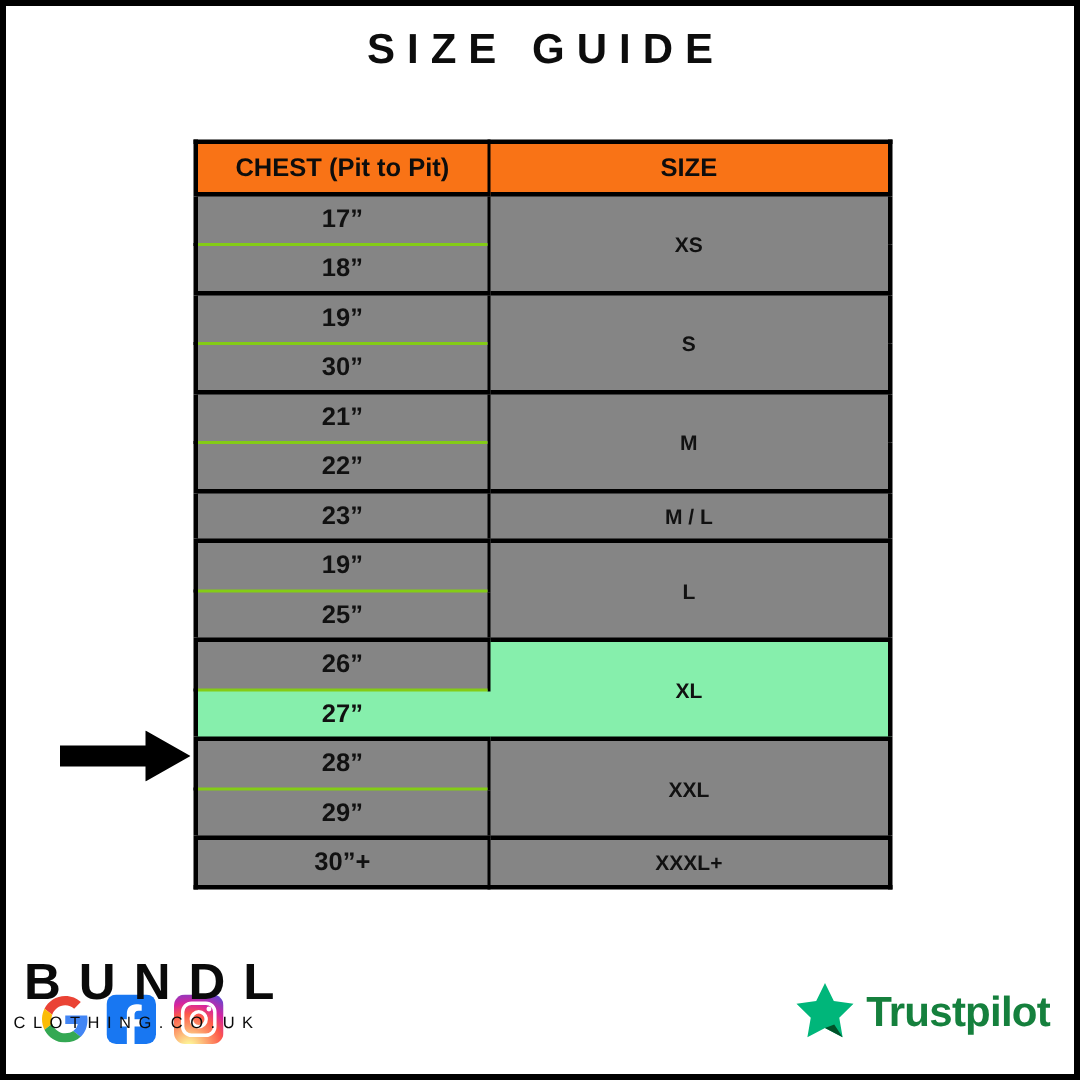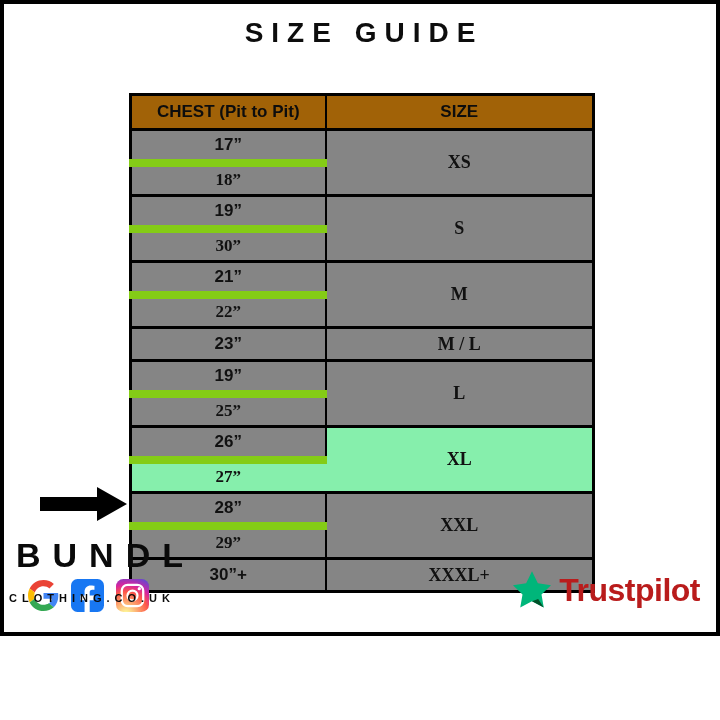--- a/index.html
+++ b/index.html
@@ -1,19 +1,19 @@
 <!DOCTYPE html>
 <html><head>
 <meta charset="utf-8">
 <style>
   html,body{margin:0;padding:0;background:#ffffff;}
   *{box-sizing:border-box;}
   .frame{
     position:relative;
-    width:720px;height:636px;
+    width:720px;height:720px;
     border:4px solid #000;
     background:#fff;
     font-family:"Liberation Sans", sans-serif;
     overflow:hidden;
   }
   
   .title{
     position:absolute;top:13px;left:0;width:100%;
     text-align:center;font-size:28px;font-weight:800;
     letter-spacing:8px;text-indent:8px;color:#0d0d0d;
@@ -24,61 +24,61 @@
     letter-spacing:6.5px;text-indent:6.5px;color:#0d0d0d;
   }
   
   table.size-table{
     position:absolute;left:125px;top:89px;width:466px;
     border-collapse:collapse;table-layout:fixed;
     border:3px solid #000;
   }
   .size-table col.c-chest{width:195px;}
   .size-table th{
-    height:35px;background:#a16207;color:#0d0d0d;
+    height:35px;background:#f97316;color:#0d0d0d;
     font-size:17px;font-weight:700;text-align:center;
     border-bottom:3px solid #000;
   }
   .size-table th.col-chest{border-right:2px solid #000;}
   .size-table td{
     height:33px;text-align:center;vertical-align:middle;
     font-size:17px;font-weight:700;color:#111;
   }
   .size-table td.chest{background:#858585;border-right:2px solid #000;}
-  .size-table td.size{background:#858585;font-size:18px;font-family:Liberation Serif, serif;}
+  .size-table td.size{background:#858585;font-size:14px;}
   .size-table tr.group-start td{border-top:3px solid #000;}
-  .size-table tr.within-group td.chest{border-top:8px solid #84cc16;font-family:Liberation Serif, serif;}
+  .size-table tr.within-group td.chest{border-top:2px solid #84cc16;}
   .size-table td.size.highlight{background:#86efac;}
   .size-table td.chest.selected{background:#86efac;border-right:2px solid transparent;}
   
   .arrow{position:absolute;left:36px;top:483px;width:87px;height:34px;}
   
   .footer-social{
     position:absolute;left:24px;bottom:20px;
     display:flex;align-items:center;gap:12px;
   }
   .footer-social svg{display:block;}
   .brand{
     position:absolute;left:0;width:100%;bottom:28px;
     text-align:left;pointer-events:none;
   }
   .brand-name{
     font-size:34px;font-weight:800;letter-spacing:12px;text-indent:12px;
     color:#0a0a0a;line-height:1;
   }
   .brand-domain{
-    font-size:11px;font-weight:700;letter-spacing:5px;text-indent:5px;
-    color:#0a0a0a;margin-top:20px;
+    font-size:11px;font-weight:400;letter-spacing:5px;text-indent:5px;
+    color:#0a0a0a;margin-top:4px;
   }
   .trustpilot{
     position:absolute;right:16px;bottom:22px;
     display:flex;align-items:center;gap:7px;
   }
   .trustpilot-label{
-    font-size:32px;font-weight:700;color:#b91c1c;letter-spacing:-0.5px;
+    font-size:28px;font-weight:700;color:#15803d;letter-spacing:-0.5px;
   }
 </style>
 </head>
 <body>
 
 <div class="frame">
 
   <div class="title">SIZE GUIDE</div>
 
   <table class="size-table">

